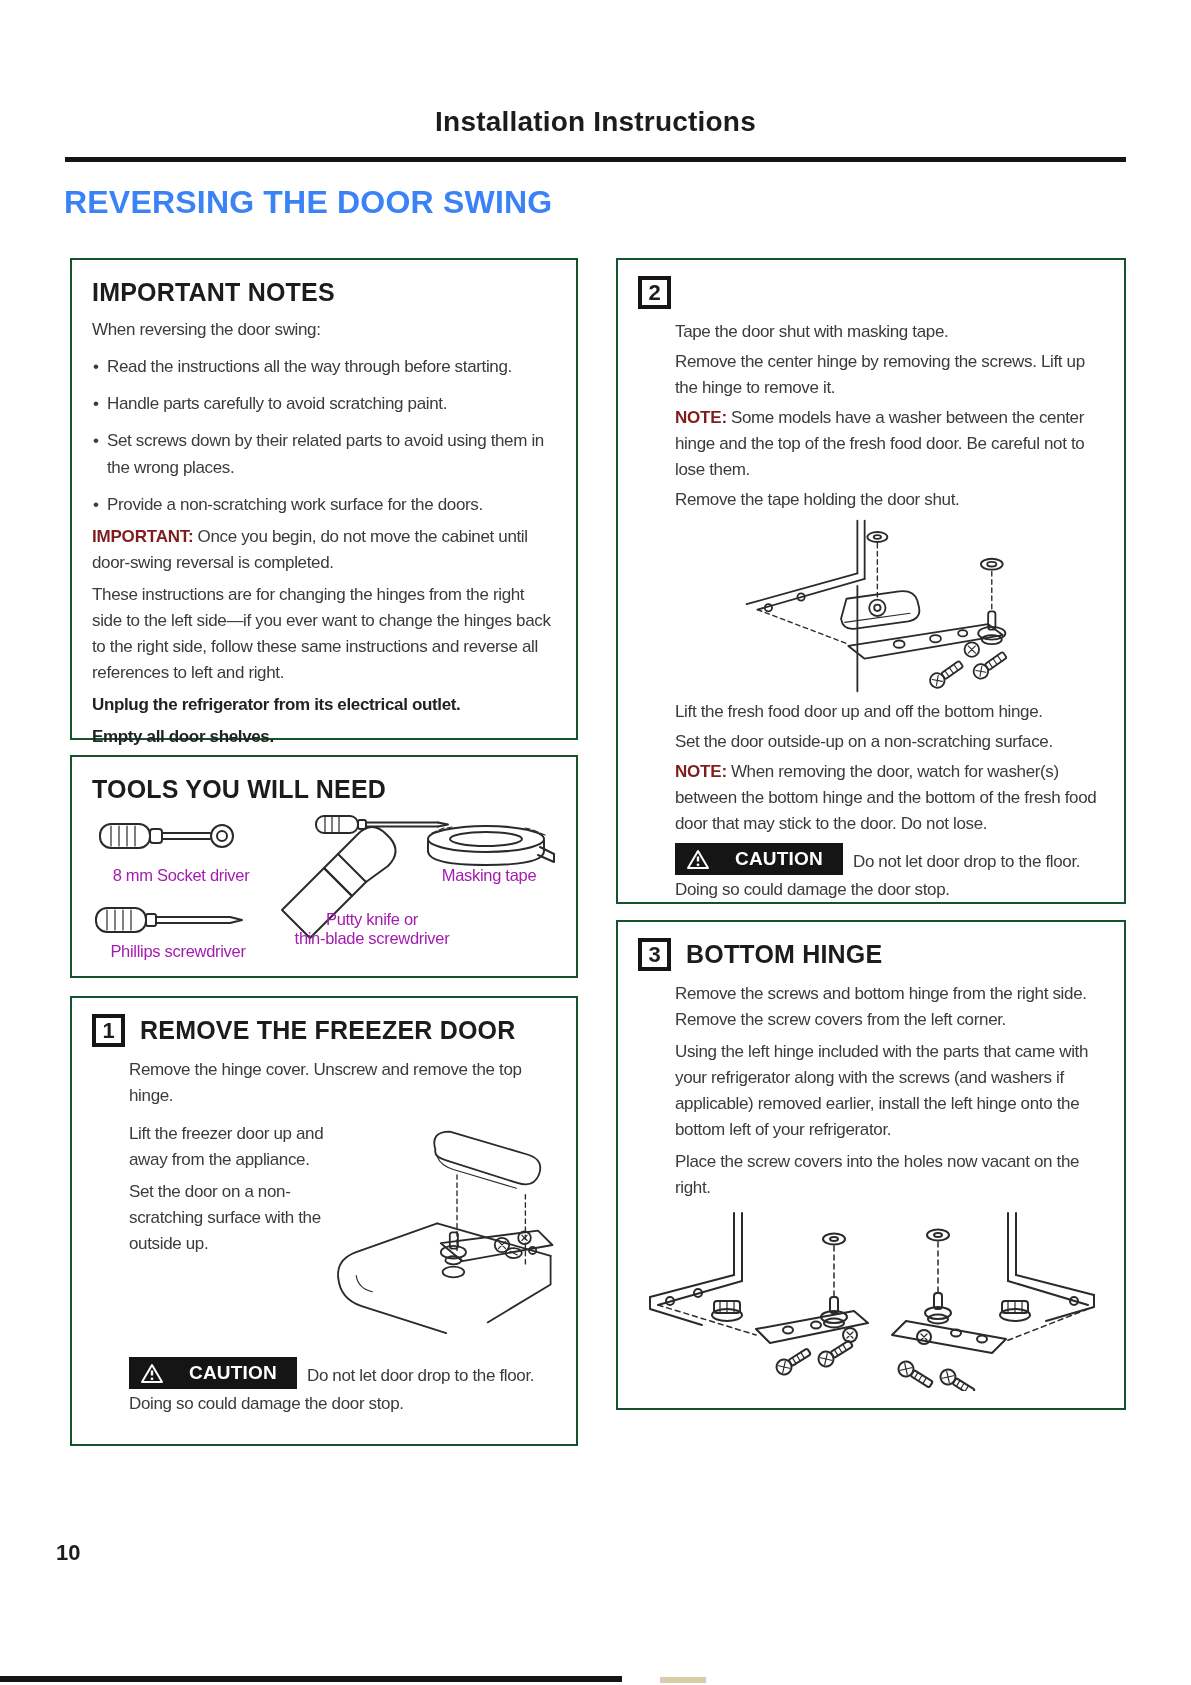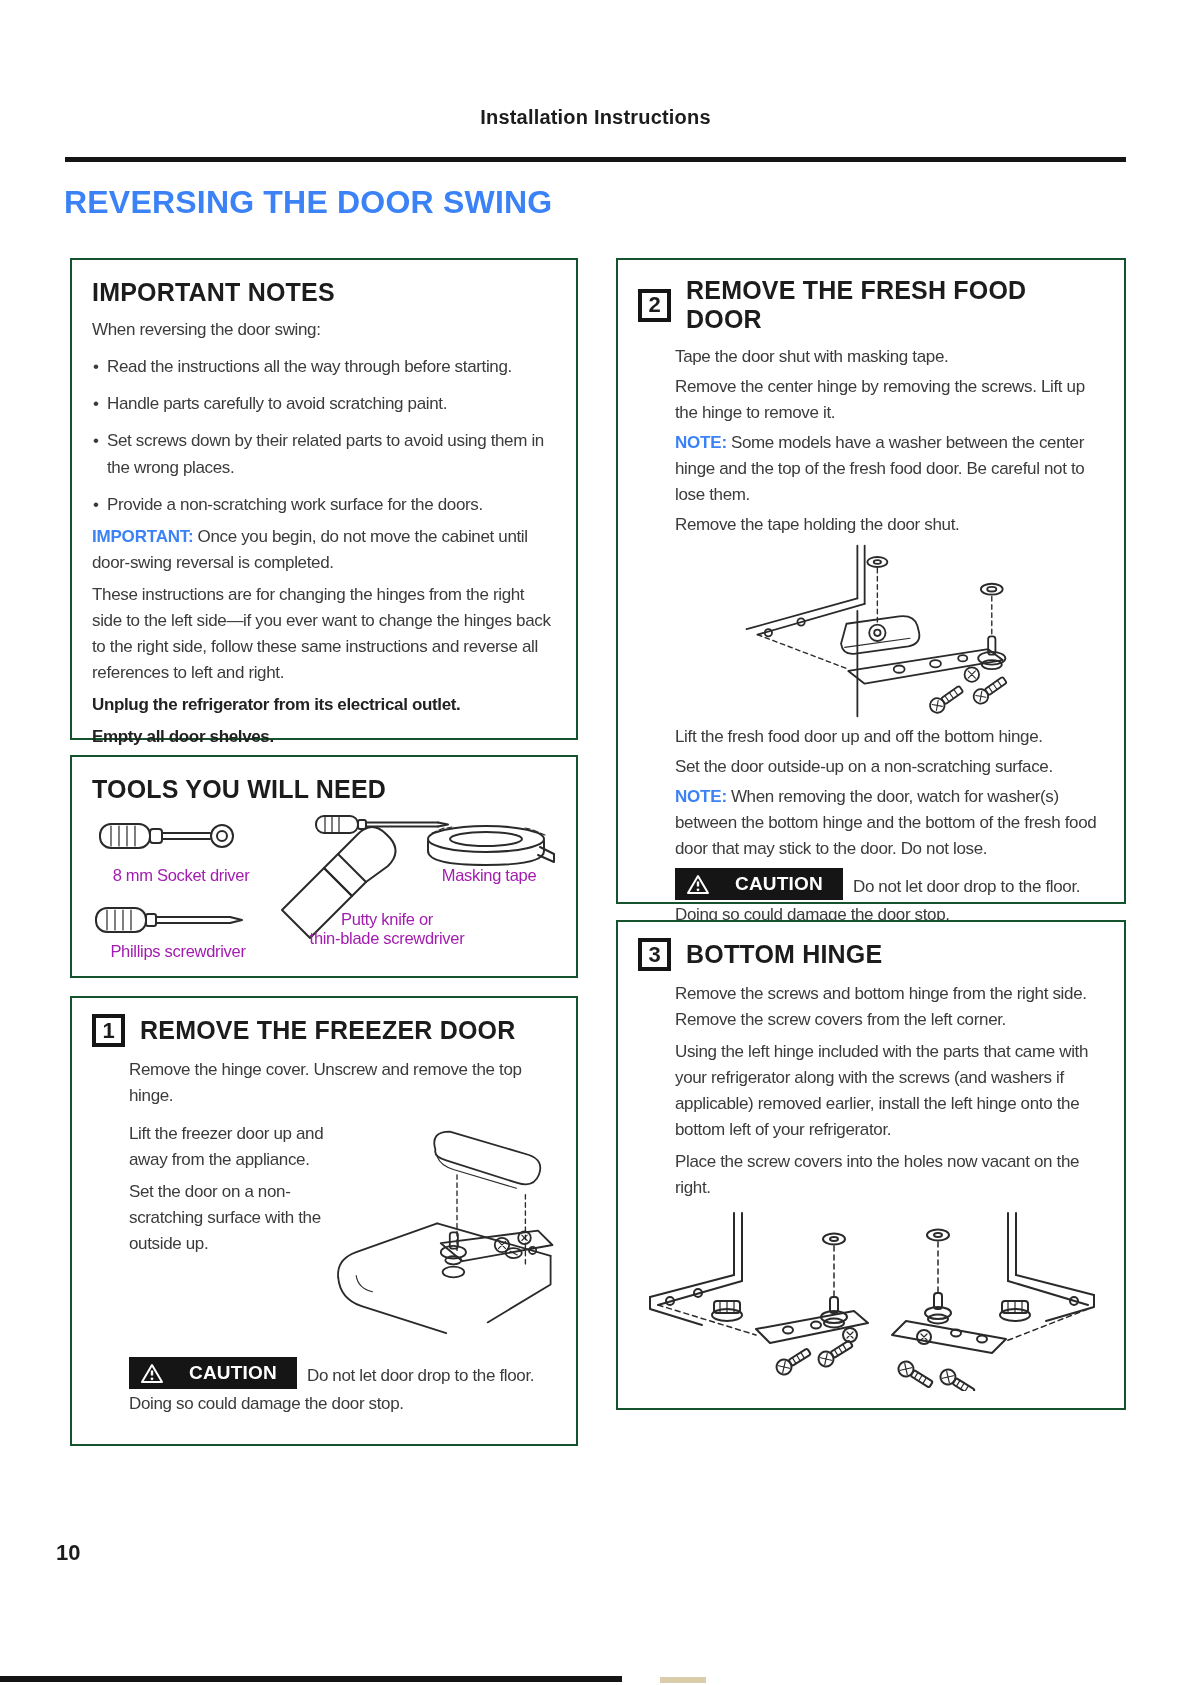--- a/index.html
+++ b/index.html
@@ -3,21 +3,21 @@
 <meta charset="utf-8">
 <style>
   html,body{margin:0;padding:0;background:#e8e8e8;}
   .page{
     position:relative; width:1191px; height:1685px; background:#ffffff;
     font-family:"Liberation Sans", sans-serif; color:#3b3b3b; overflow:hidden;
     margin:0 auto;
   }
   .hdr-title{
     position:absolute; left:65px; top:106px; width:1061px; text-align:center;
-    font-size:20px; font-weight:bold; color:#1c1c1c; letter-spacing:.2px;
+    font-size:28px; font-weight:bold; color:#1c1c1c; letter-spacing:.2px;
   }
   .hdr-rule{ position:absolute; left:65px; top:157px; width:1061px; height:5px; background:#151515; }
   .main-heading{
     position:absolute; left:64px; top:184px; font-size:32px; font-weight:bold; color:#3b82f6; letter-spacing:.2px;
   }
   .box{
     position:absolute; background:#fff; border:2px solid #14532d; box-sizing:border-box;
     padding:12px 20px;
   }
   .box-left{ left:70px; width:508px; }
@@ -35,21 +35,21 @@
     display:flex; align-items:center; justify-content:center;
     font-size:22px; font-weight:bold; color:#1c1c1c; flex:0 0 auto;
   }
   .step-title{ font-size:25px; font-weight:bold; color:#1c1c1c; letter-spacing:.2px; }
 
   .body-p{ font-size:17px; line-height:26px; letter-spacing:-0.35px; color:#3b3b3b; margin:6px 0; }
   .indent{ padding-left:37px; }
   .bullets{ list-style:none; margin:2px 0; padding:0; font-size:17px; line-height:27px; letter-spacing:-0.35px; }
   .bullets li{ position:relative; padding-left:15px;margin-top:10px; }
   .bullets li::before{ content:"•"; position:absolute; left:1px; color:#3b3b3b; }
-  .inline-label{ font-weight:bold; color:#3b82f6; margin-right:4px; letter-spacing:-0.2px; }
+  .inline-label{ font-weight:bold; color:#7f1d1d; margin-right:4px; letter-spacing:-0.2px; }
   .bold-line{ font-weight:bold; color:#222; }
 
   .caution{ margin-top:10px; }
   .caution-row{ display:flex; align-items:flex-end; gap:10px; white-space:nowrap; }
   .caution-badge{
     background:#151515; color:#fff; display:inline-flex; align-items:center; gap:25px;
     font-size:19px; font-weight:bold; padding:5px 20px 5px 11px; letter-spacing:.2px; flex:0 0 auto;
   }
   .caution-t1,.caution-t2{ font-size:17px; line-height:26px; letter-spacing:-0.35px; color:#3b3b3b; }
   .caution-t2{ margin-top:2px; }
@@ -127,21 +127,21 @@
           <rect x="46" y="2" width="42" height="17" rx="8"></rect>
           <path class="thin" d="M55,3 V18 M62,3 V18 M69,3 V18"></path>
           <rect x="88" y="6" width="8" height="9" rx="2"></rect>
           <path d="M96,8.5 H168 M96,12.5 H168"></path>
           <path d="M168,8.5 L178,10.5 L168,12.5"></path>
           <path d="M12,96 L54,54 L82,82 L40,124 Z"></path>
           <path d="M54,54 L68,40 L96,68 L82,82 Z"></path>
           <path d="M68,40 L88,20 Q102,6 116,20 L120,24 Q132,38 118,52 L96,68"></path>
         </g>
       </svg>
-      <div class="tool-label" style="left:205px;top:96px;width:180px;">
+      <div class="tool-label" style="left:190px;top:96px;width:180px;">
         <span>Putty knife or</span><br>
         <span>thin-blade screwdriver</span>
       </div>
 
       <svg class="tool" style="left:330px;top:6px;" width="134" height="60" viewBox="0 0 134 60">
         <g class="art">
           <ellipse cx="64" cy="19" rx="58" ry="13"></ellipse>
           <ellipse cx="64" cy="19" rx="36" ry="7"></ellipse>
           <path d="M6,21 v10 q0,14 58,14 q58,0 58,-14 v-10"></path>
           <path class="thin" d="M10,13 l5,-2 M17,10 l5,-2 M25,8 l5,-1 M103,8 l5,1 M111,10 l5,2 M118,13 l5,2"></path>
@@ -201,21 +201,20 @@
         </span>
         <span class="caution-t1">Do not let door drop to the floor.</span>
       </div>
       <div class="caution-t2">Doing so could damage the door stop.</div>
     </div>
   </div>
 
   <div class="box box-right" id="box-step2">
     <div class="step-head">
       <span class="numbox">2</span>
-      <span class="step-title">REMOVE THE FRESH FOOD DOOR</span>
     </div>
     <p class="body-p indent" style="margin:4px 0;">Tape the door shut with masking tape.</p>
     <p class="body-p indent" style="margin:4px 0;">Remove the center hinge by removing the screws. Lift up the hinge to remove it.</p>
     <p class="body-p indent" style="margin:4px 0;"><span class="inline-label">NOTE:</span><span>Some models have a washer between the center hinge and the top of the fresh food door. Be careful not to lose them.</span></p>
     <p class="body-p indent" style="margin:4px 0;">Remove the tape holding the door shut.</p>
     <svg class="illus-center" width="330" height="178" viewBox="0 0 330 196">
       <g class="art">
         <path d="M150,4 V62"></path>
           <path d="M158,4 V68"></path>
         <path d="M150,62 L28,96"></path>

